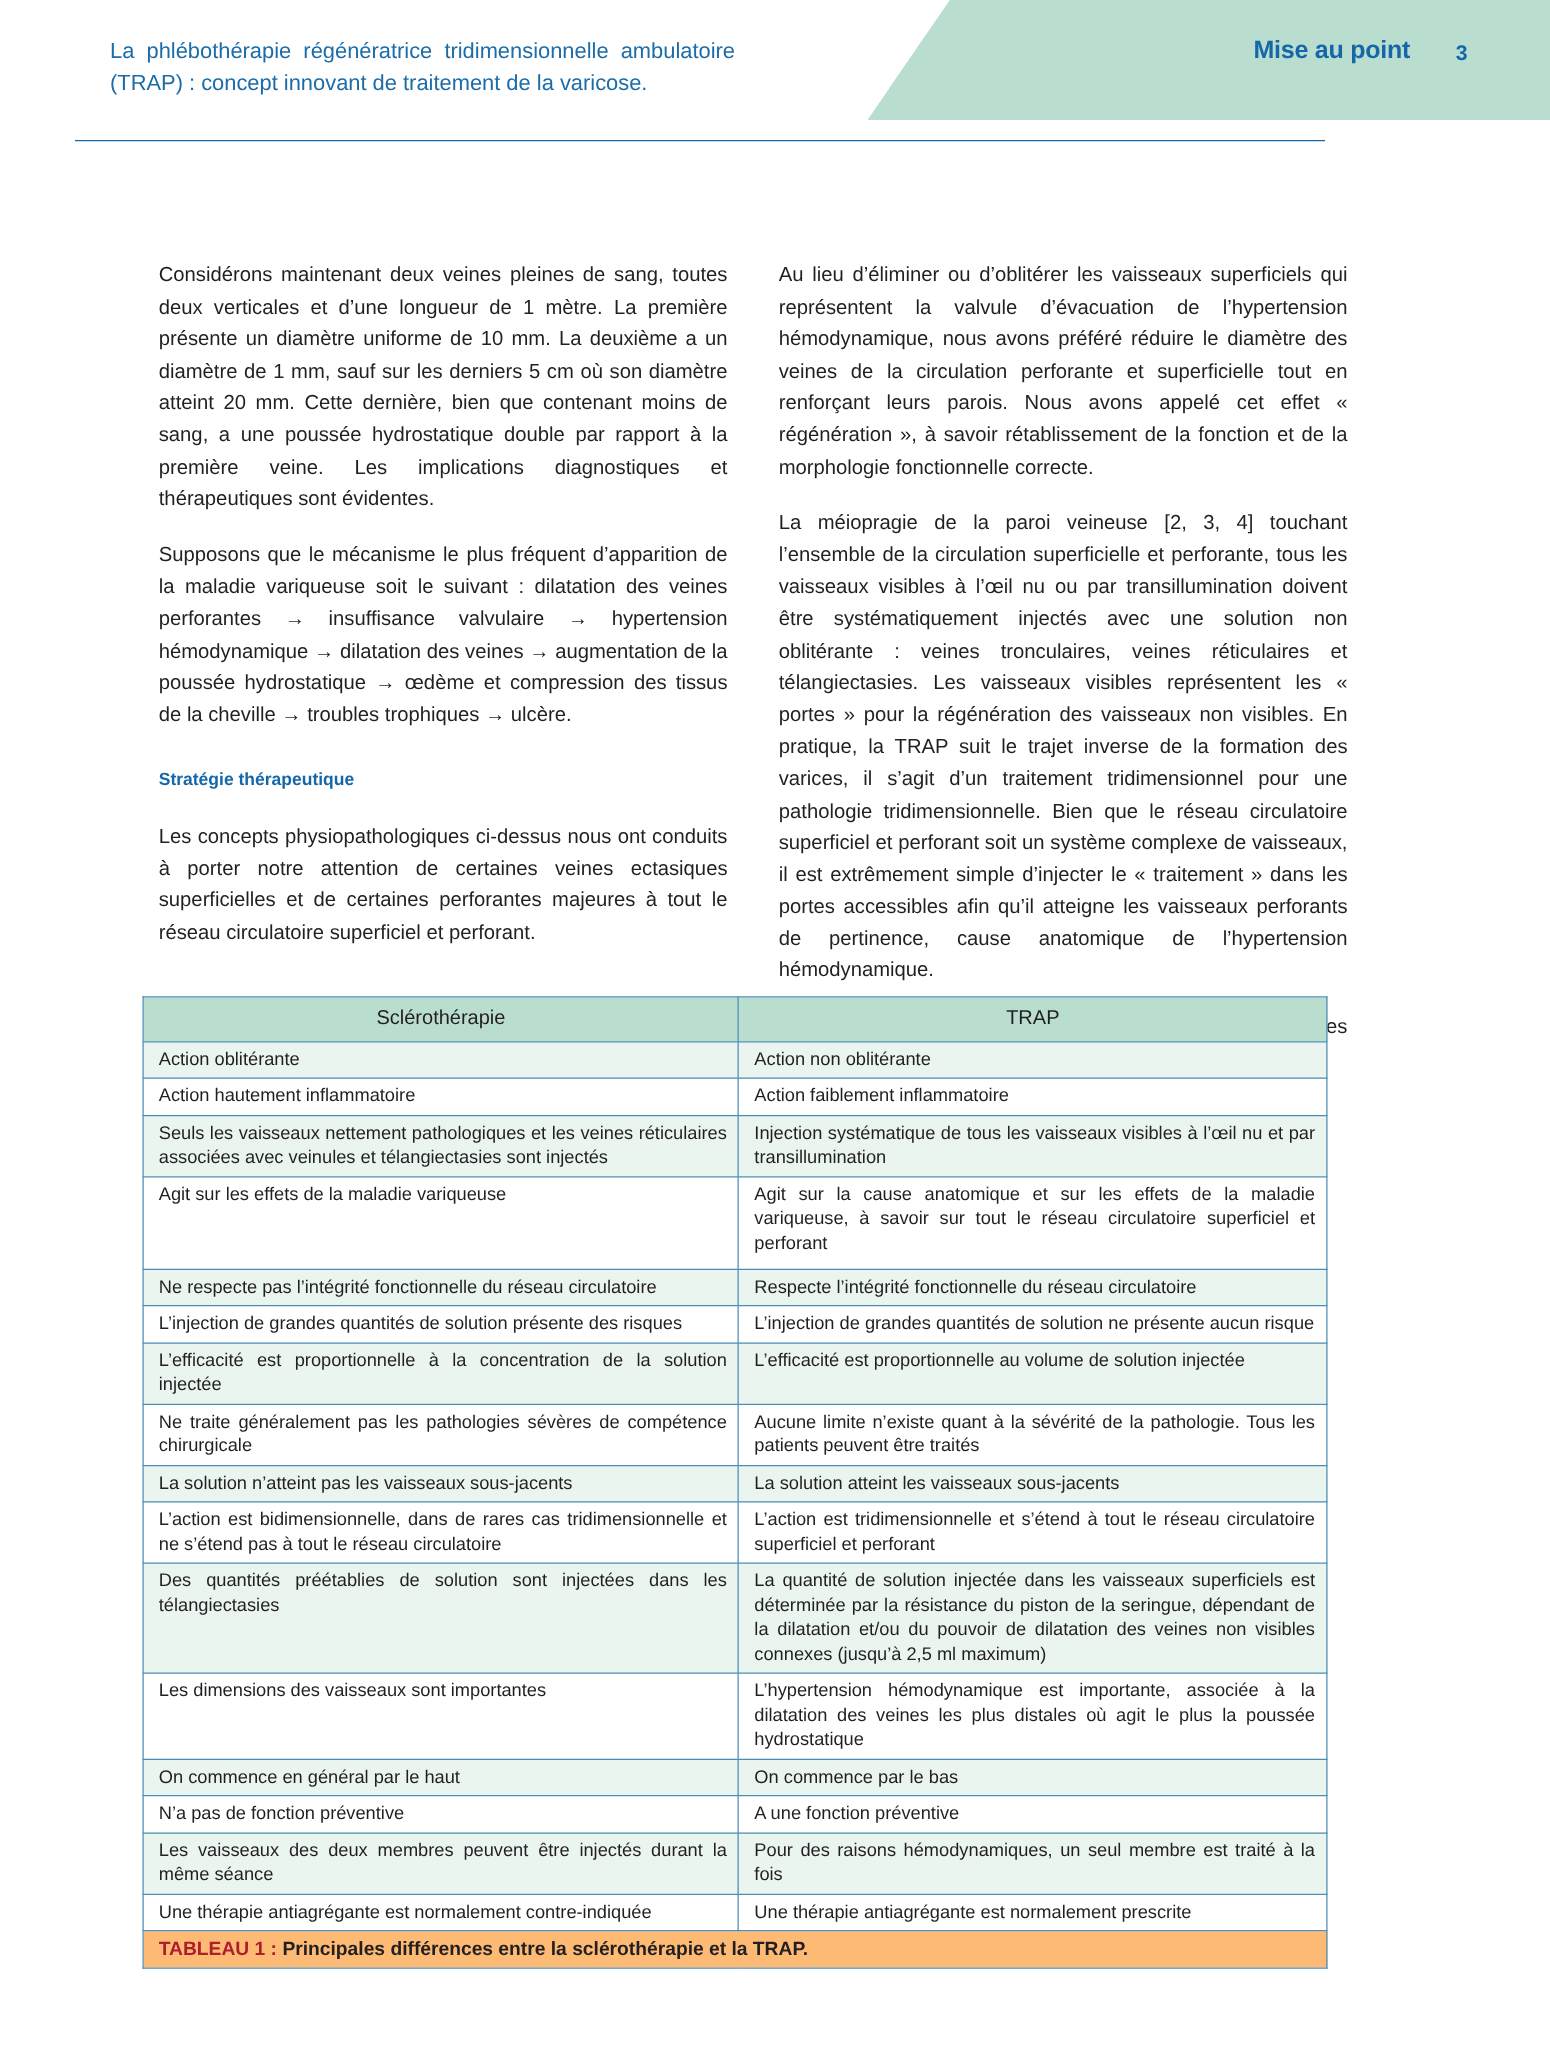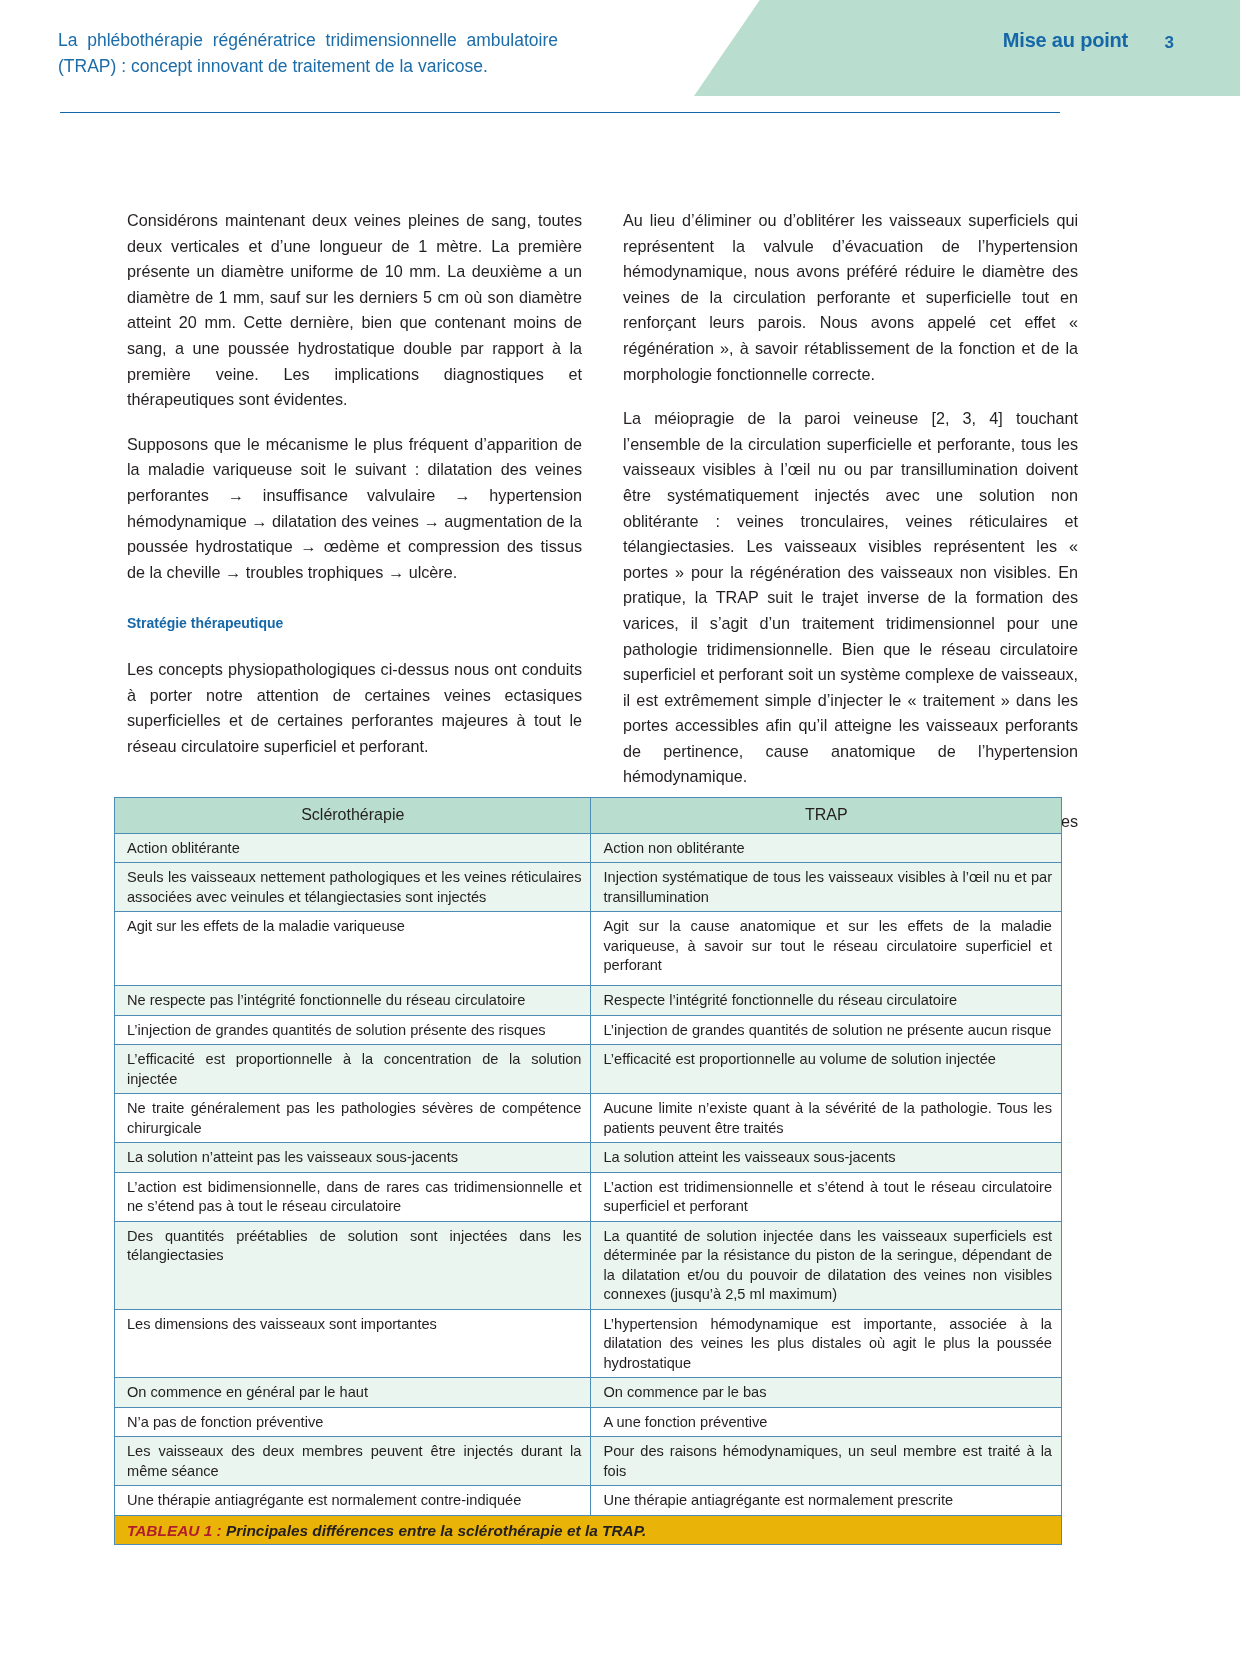--- a/index.html
+++ b/index.html
@@ -30,21 +30,21 @@
   .header-band::before{
     content:"";
     position:absolute;
     left:0; top:0;
     width:110px; height:96px;
     background:#b9ddcf;
     border-bottom-left-radius: 96px 96px;
   }
   .header-title {
     position: absolute;
-    left: 58px; top: 27px;
+    left: 88px; top: 27px;
     width: 500px;
     font-size: 17.5px;
     line-height: 26px;
     color: #1b6ca8;
     text-align: justify;
     text-align-last: left;
     font-weight: 400;
   }
   .header-section {
     position: absolute;
@@ -123,24 +123,23 @@
     padding: 7px 0 8px 0;
     color: #231f20;
   }
   table.cmp col.c1 { width: 477px; }
   table.cmp col.c2 { width: 471px; }
   tr.alt td { background: #eaf5f0; }
   tr.plain td { background: #ffffff; }
   td.tall { height: 74px; }
 
   .caption-row td {
-    background: #eab308;
+    background: #fdba74;
     border: 1.1px solid #4d8db5;
     padding: 7px 0 8px 18px;
-    font-style: italic;
     font-weight: bold;
     font-size: 15.4px;
     text-align: left;
     text-align-last: left;
   }
   .caption-label { color: #b01e2e; }
 </style>
 </head>
 <body>
 
@@ -179,20 +178,24 @@
       <tr>
         <th>Sclérothérapie</th>
         <th>TRAP</th>
       </tr>
     </thead>
     <tbody>
       <tr class="alt">
         <td>Action oblitérante</td>
         <td>Action non oblitérante</td>
       </tr>
+      <tr class="plain">
+        <td>Action hautement inflammatoire</td>
+        <td>Action faiblement inflammatoire</td>
+      </tr>
       <tr class="alt">
         <td>Seuls les vaisseaux nettement pathologiques et les veines réticulaires associées avec veinules et télangiectasies sont injectés</td>
         <td>Injection systématique de tous les vaisseaux visibles à l’œil nu et par transillumination</td>
       </tr>
       <tr class="plain">
         <td class="tall">Agit sur les effets de la maladie variqueuse</td>
         <td class="tall">Agit sur la cause anatomique et sur les effets de la maladie variqueuse, à savoir sur tout le réseau circulatoire superficiel et perforant</td>
       </tr>
       <tr class="alt">
         <td>Ne respecte pas l’intégrité fonctionnelle du réseau circulatoire</td>

